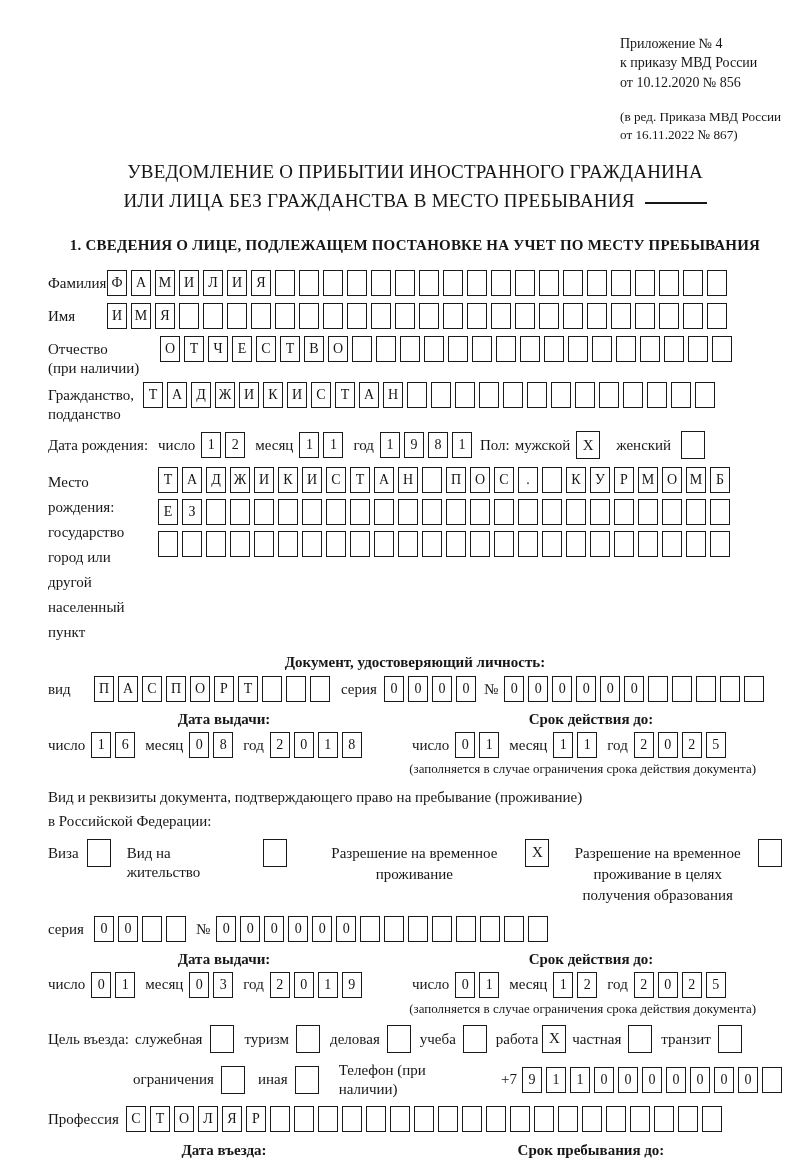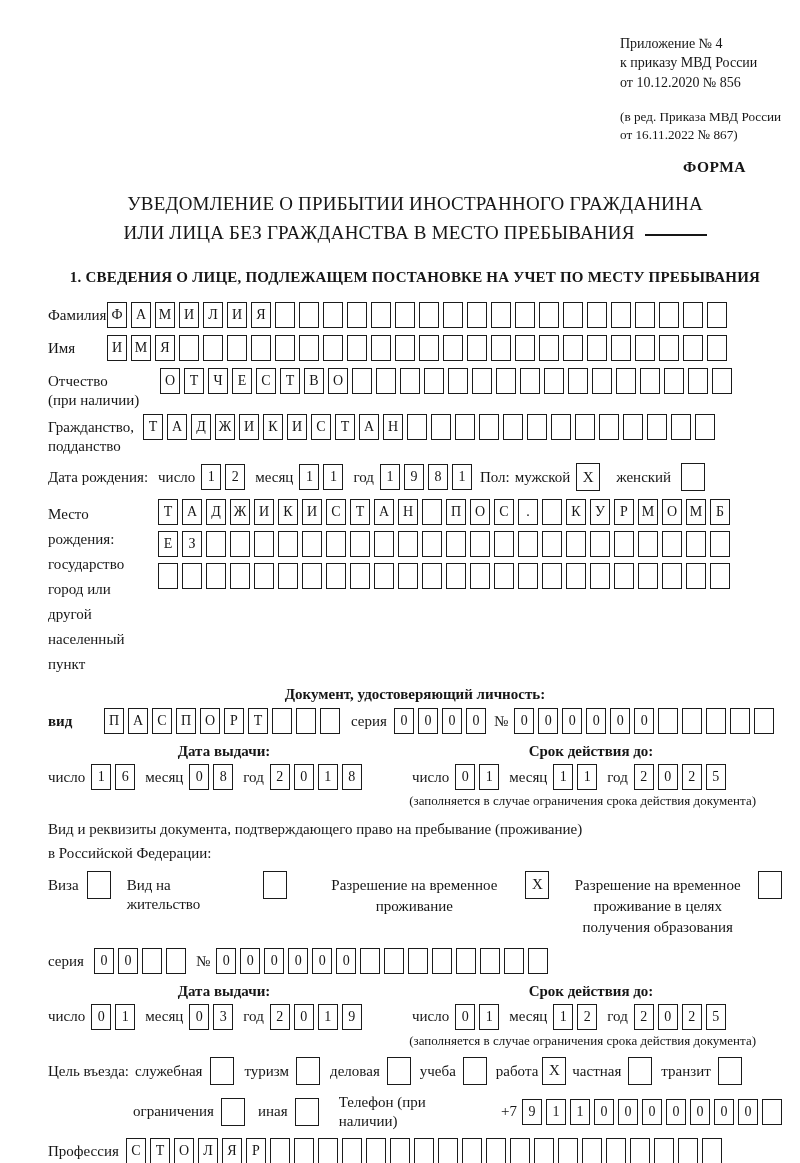--- a/index.html
+++ b/index.html
@@ -46,21 +46,20 @@
   <div class="hdr">
     <div>Приложение № 4</div>
     <div>к приказу МВД России</div>
     <div>от 10.12.2020 № 856</div>
     <div class="sub">
       <div>(в ред. Приказа МВД России</div>
       <div>от 16.11.2022 № 867)</div>
     </div>
   </div>
 
-  <div class="forma">ФОРМА</div>
 
   <div class="title">
     <div>УВЕДОМЛЕНИЕ О ПРИБЫТИИ ИНОСТРАННОГО ГРАЖДАНИНА</div>
     <div>
       <span>ИЛИ ЛИЦА БЕЗ ГРАЖДАНСТВА В МЕСТО ПРЕБЫВАНИЯ</span><span class="t-underline"></span>
     </div>
   </div>
 
   <div class="sec-head">1. СВЕДЕНИЯ О ЛИЦЕ, ПОДЛЕЖАЩЕМ ПОСТАНОВКЕ НА УЧЕТ ПО МЕСТУ ПРЕБЫВАНИЯ</div>
 
@@ -309,21 +308,21 @@
           <span class="cell"></span>
           <span class="cell"></span>
           <span class="cell"></span>
         </span>
     </span>
   </div>
 
   <div class="dochead">Документ, удостоверяющий личность:</div>
 
   <div class="frow center" style="margin-top:5px;">
-    <span class="lbl" style="width:28px;margin-right:28px;font-weight:bold;">вид</span>
+    <span class="lbl" style="width:28px;margin-right:18px;">вид</span>
     <span class="cells">
         <span class="cell">П</span>
         <span class="cell">А</span>
         <span class="cell">С</span>
         <span class="cell">П</span>
         <span class="cell">О</span>
         <span class="cell">Р</span>
         <span class="cell">Т</span>
         <span class="cell"></span>
         <span class="cell"></span>

